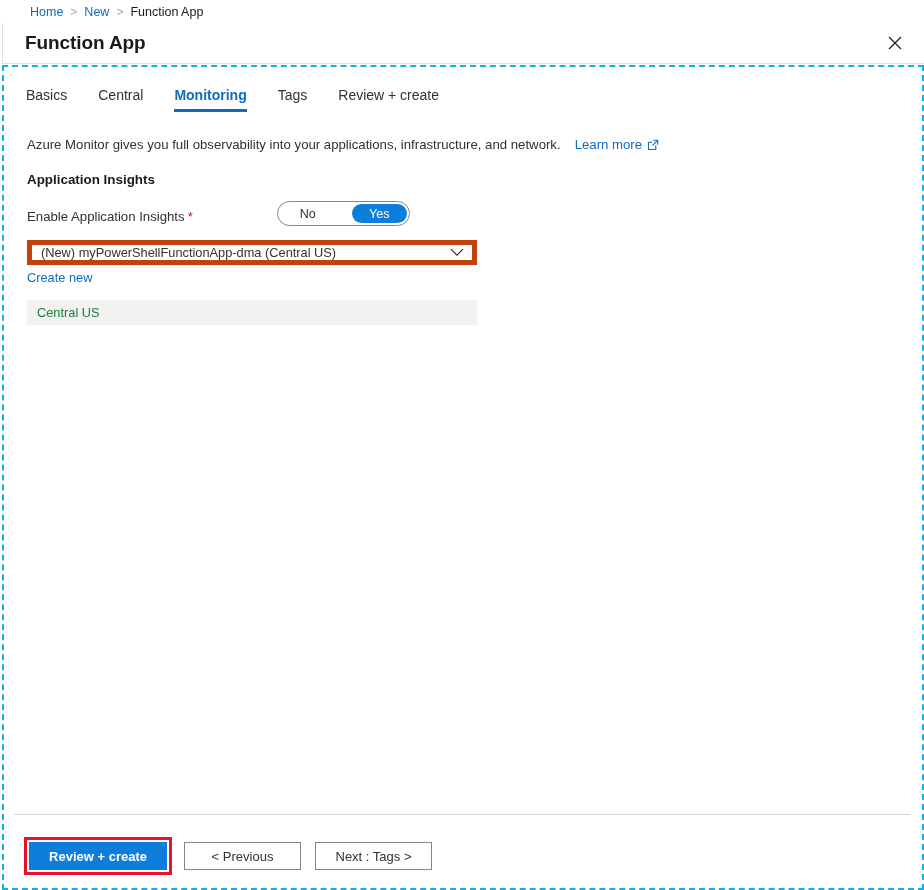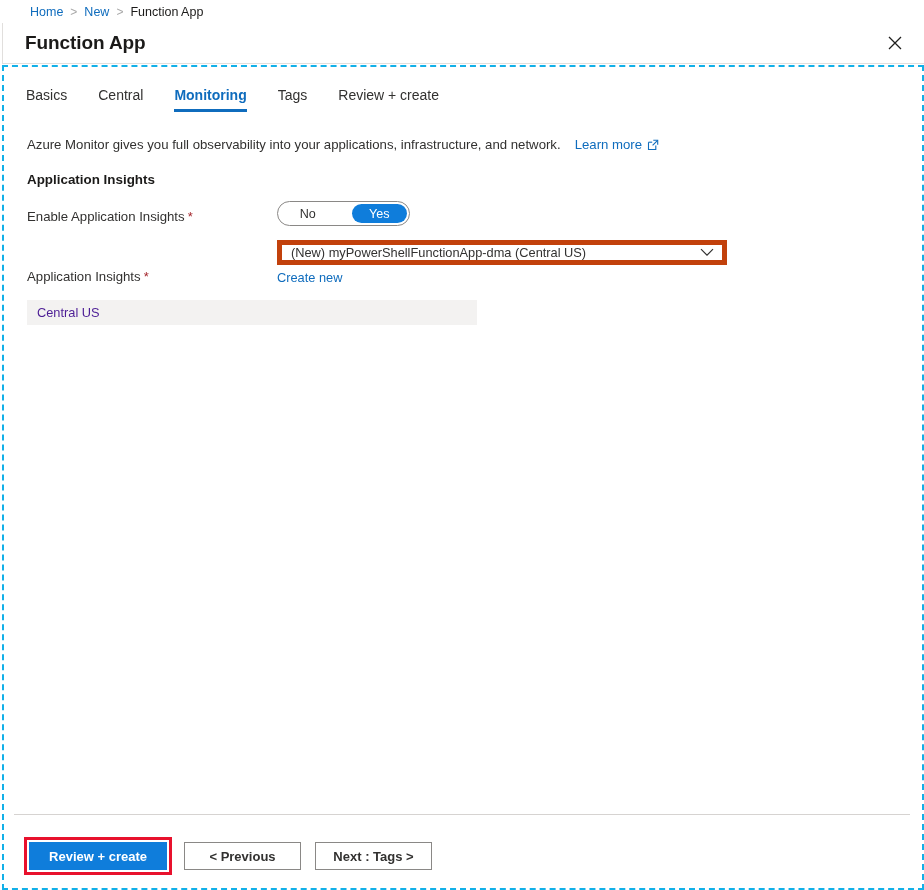--- a/index.html
+++ b/index.html
@@ -219,21 +219,21 @@
 
   
   .readonly-input {
     width: 450px; height: 25px;
     background: #f3f2f1;
     border: 1px solid #f3f2f1;
     display: flex;
     align-items: center;
     padding: 0 9px;
     font-size: 12.8px;
-    color: #4c1d95;
+    color: #15803d;
   }
 
   
   .footer-sep {
     position: absolute;
     left: 14px; right: 14px;
     top: 814px;
     height: 1px;
     background: #d6d3d1;
   }
@@ -255,21 +255,20 @@
   .btn {
     height: 28px;
     min-width: 126px;
     display: inline-flex;
     align-items: center;
     justify-content: center;
     font-size: 13px;
     cursor: pointer;
     padding: 0 12px;
     white-space: nowrap;
-    font-weight: bold;
   }
   .btn-primary {
     background: #0f7ddb;
     color: #ffffff;
     font-weight: bold;
     border: 1px solid #0f7ddb;
     min-width: 138px;
   }
   .btn-secondary {
     background: #ffffff;
@@ -334,23 +333,20 @@
       </div>
       <div class="row-field">
         <div class="toggle">
           <div class="toggle-opt">No</div>
           <div class="toggle-opt selected">Yes</div>
         </div>
       </div>
     </div>
 
     <div class="form-row">
-      <div class="row-label">
-        <span>Application Insights</span><span class="req">*</span>
-      </div>
       <div class="row-field">
         <div class="dropdown">
           <span>(New) myPowerShellFunctionApp-dma (Central US)</span>
           <span class="chev">
             <svg width="14" height="9" viewBox="0 0 14 9">
               <path d="M1 1.2 L7 7.2 L13 1.2" stroke="#323130" stroke-width="1.2" fill="none"></path>
             </svg>
           </span>
         </div>
         <span class="sub-link">Create new</span>

